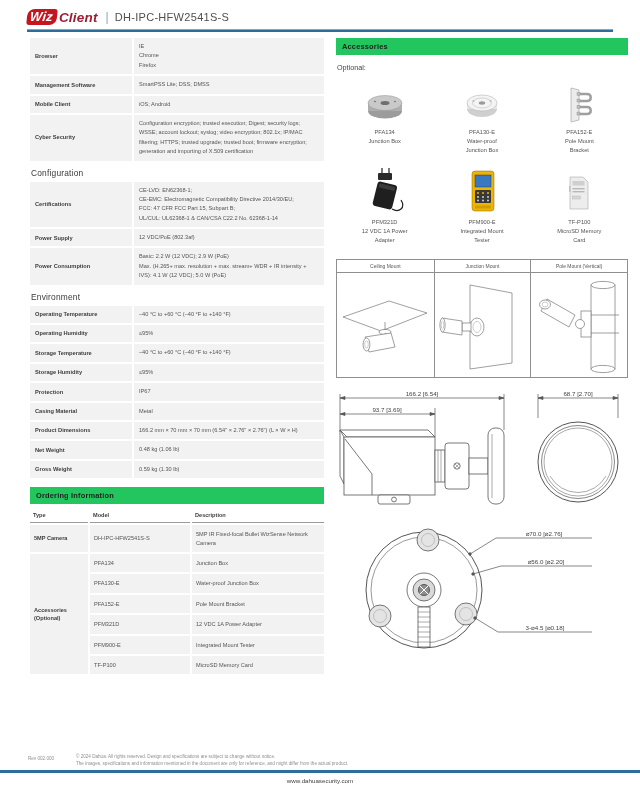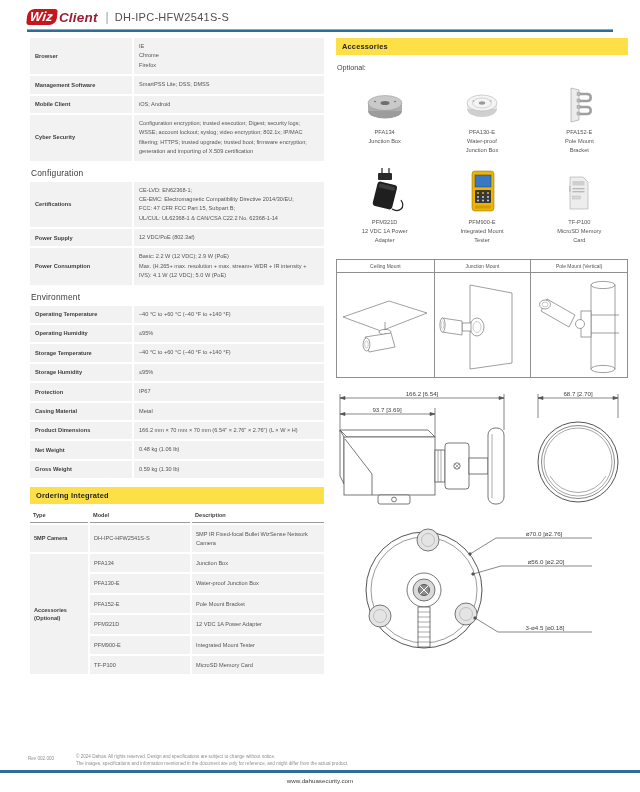--- a/index.html
+++ b/index.html
@@ -23,21 +23,21 @@
   
   .left-col  { position:absolute; left:30px;  top:38px; width:294px; }
   .right-col { position:absolute; left:336px; top:38px; width:292px; }
 
   
   .srow { display:grid; grid-template-columns:102px 1fr; gap:2px; margin-bottom:2px; }
   .sl { background:#f2f2f2; padding:4px 5px; font-size:5.7px; font-weight:700; color:#3d3d3d; display:flex; align-items:center; line-height:1.5; }
   .sv { background:#f2f2f2; padding:4px 5px; font-size:5.6px; color:#555; line-height:1.68; white-space:pre-line; }
   .sec-h { font-size:8.4px; color:#3a3a3a; margin:7px 0 4px 1px; letter-spacing:.2px; }
 
-  .bar { background:#fde047; color:#1f1f1f; font-size:7.4px; font-weight:700; padding:4px 6px; letter-spacing:.2px; }
+  .bar { background:#22c55e; color:#1f1f1f; font-size:7.4px; font-weight:700; padding:4px 6px; letter-spacing:.2px; }
 
   
   .ogrid { display:grid; grid-template-columns:58px 100px 1fr; gap:2px; margin-top:4px; font-size:5.6px; }
   .oh { background:#fff; border-bottom:1px solid #9a9a9a; padding:4px 3px; font-weight:700; color:#3d3d3d; }
   .oc { background:#f2f2f2; padding:5px 4px; color:#555; line-height:1.5; display:flex; align-items:center; white-space:pre-line; min-height:15px; }
 
   
   .optional { font-size:7.2px; color:#444; margin:8px 0 4px 1px; }
   .acc-grid { display:grid; grid-template-columns:repeat(3,1fr); row-gap:12px; margin-top:2px; }
   .acc { text-align:center; }
@@ -150,21 +150,21 @@
     </div>
     <div class="srow">
       <div class="sl">Net Weight</div>
       <div class="sv">0.48 kg (1.06 lb)</div>
     </div>
     <div class="srow">
       <div class="sl">Gross Weight</div>
       <div class="sv">0.59 kg (1.30 lb)</div>
     </div>
 
-    <div class="bar" style="margin-top:9px">Ordering Integrated</div>
+    <div class="bar" style="margin-top:9px">Ordering Information</div>
     <div class="ogrid">
       <div class="oh" style="grid-area:1/1">Type</div>
       <div class="oh" style="grid-area:1/2">Model</div>
       <div class="oh" style="grid-area:1/3">Description</div>
 
       <div class="oc" style="grid-area:2/1;font-weight:700;color:#3d3d3d">5MP Camera</div>
       <div class="oc" style="grid-area:2/2">DH-IPC-HFW2541S-S</div>
       <div class="oc" style="grid-area:2/3">5MP IR Fixed-focal Bullet WizSense Network Camera</div>
 
       <div class="oc" style="grid-area:3/1/9/2;font-weight:700;color:#3d3d3d">Accessories

